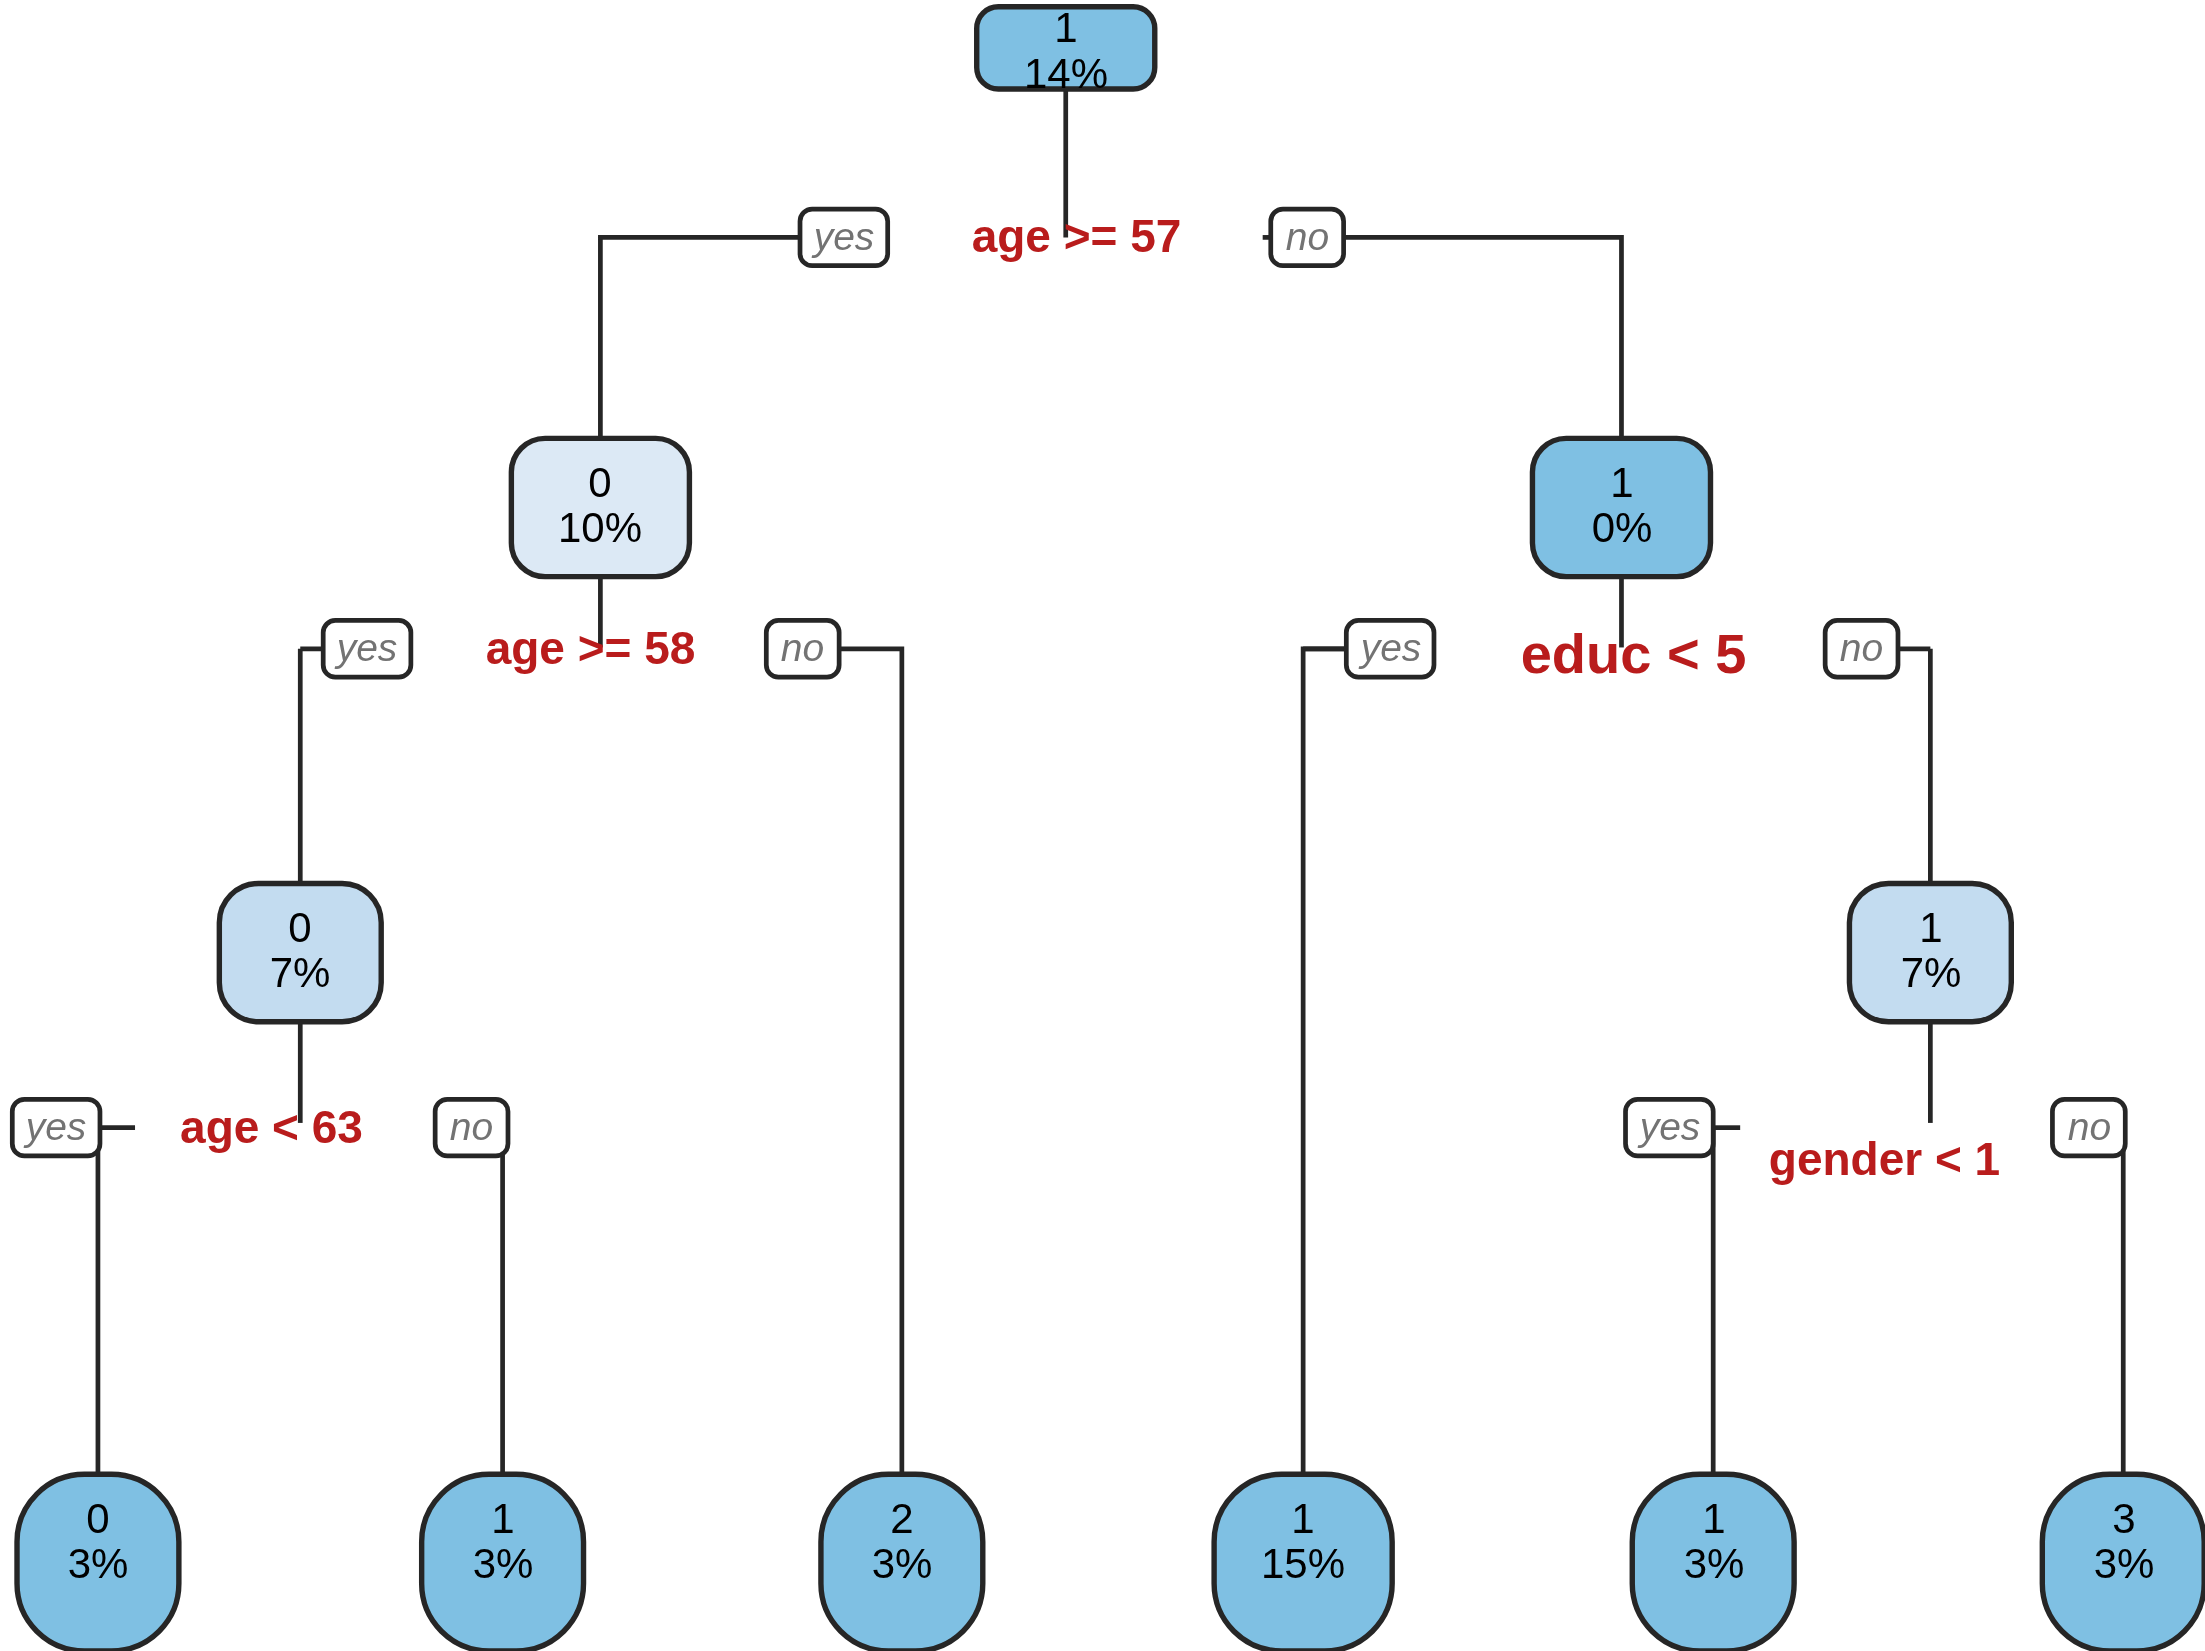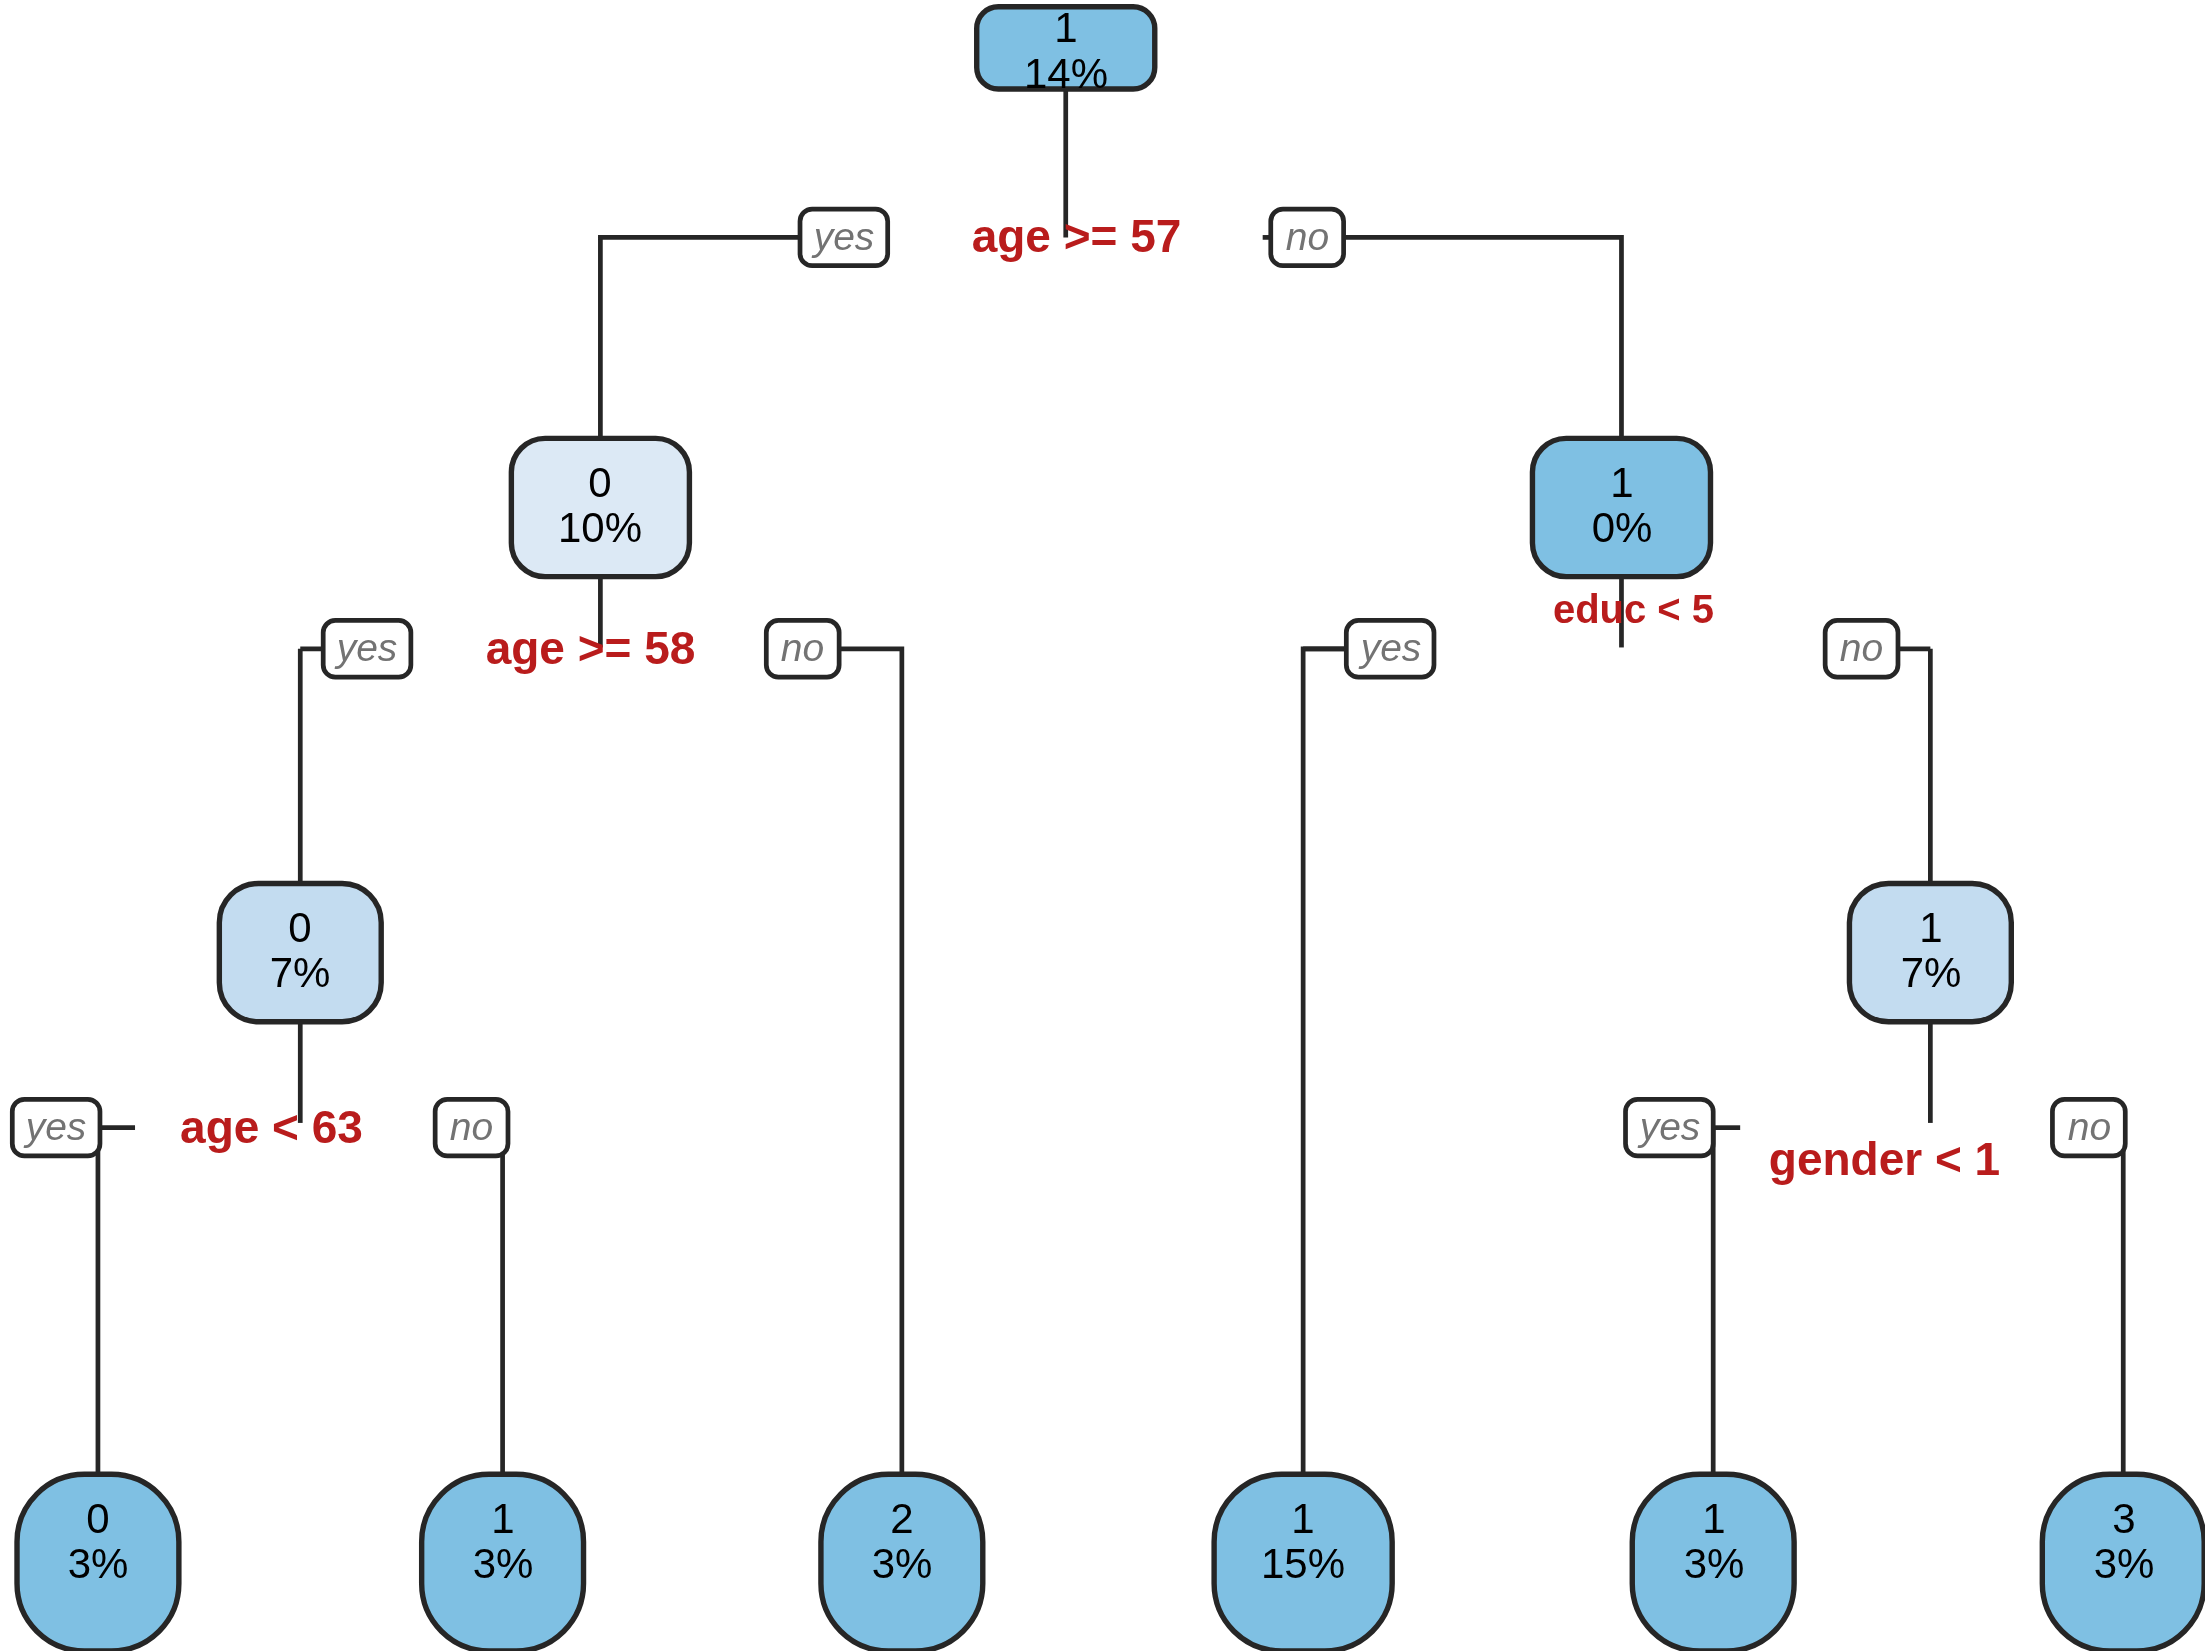--- a/index.html
+++ b/index.html
@@ -207,21 +207,21 @@
       <span class="pct">3%</span>
     </div>
 
     <div class="node-label" style="left:2043px; top:1496px; width:162px; font-size:42px;">
       <span class="cls">3</span>
       <span class="pct">3%</span>
     </div>
 
     <div class="split-label" style="left:901px; top:209px; width:351px; font-size:46px;">age &gt;= 57</div>
     <div class="split-label" style="left:422px; top:621px; width:337px; font-size:46px;">age &gt;= 58</div>
-    <div class="split-label" style="left:1448px; top:587px; width:371px; font-size:40px;">educ &lt; 5</div>
+    <div class="split-label" style="left:1448px; top:621px; width:371px; font-size:56px;">educ &lt; 5</div>
     <div class="split-label" style="left:113px; top:1100px; width:317px; font-size:46px;">age &lt; 63</div>
     <div class="split-label" style="left:1719px; top:1100px; width:331px; font-size:46px;margin-top:32px;">gender &lt; 1</div>
 
     <div class="yesno-label" style="left:800px; top:215px; width:88px; font-size:39px;">yes</div>
     <div class="yesno-label" style="left:1271px; top:215px; width:73px; font-size:39px;">no</div>
 
     <div class="yesno-label" style="left:323px; top:626px; width:88px; font-size:39px;">yes</div>
     <div class="yesno-label" style="left:766px; top:626px; width:73px; font-size:39px;">no</div>
 
     <div class="yesno-label" style="left:1347px; top:626px; width:88px; font-size:39px;">yes</div>

